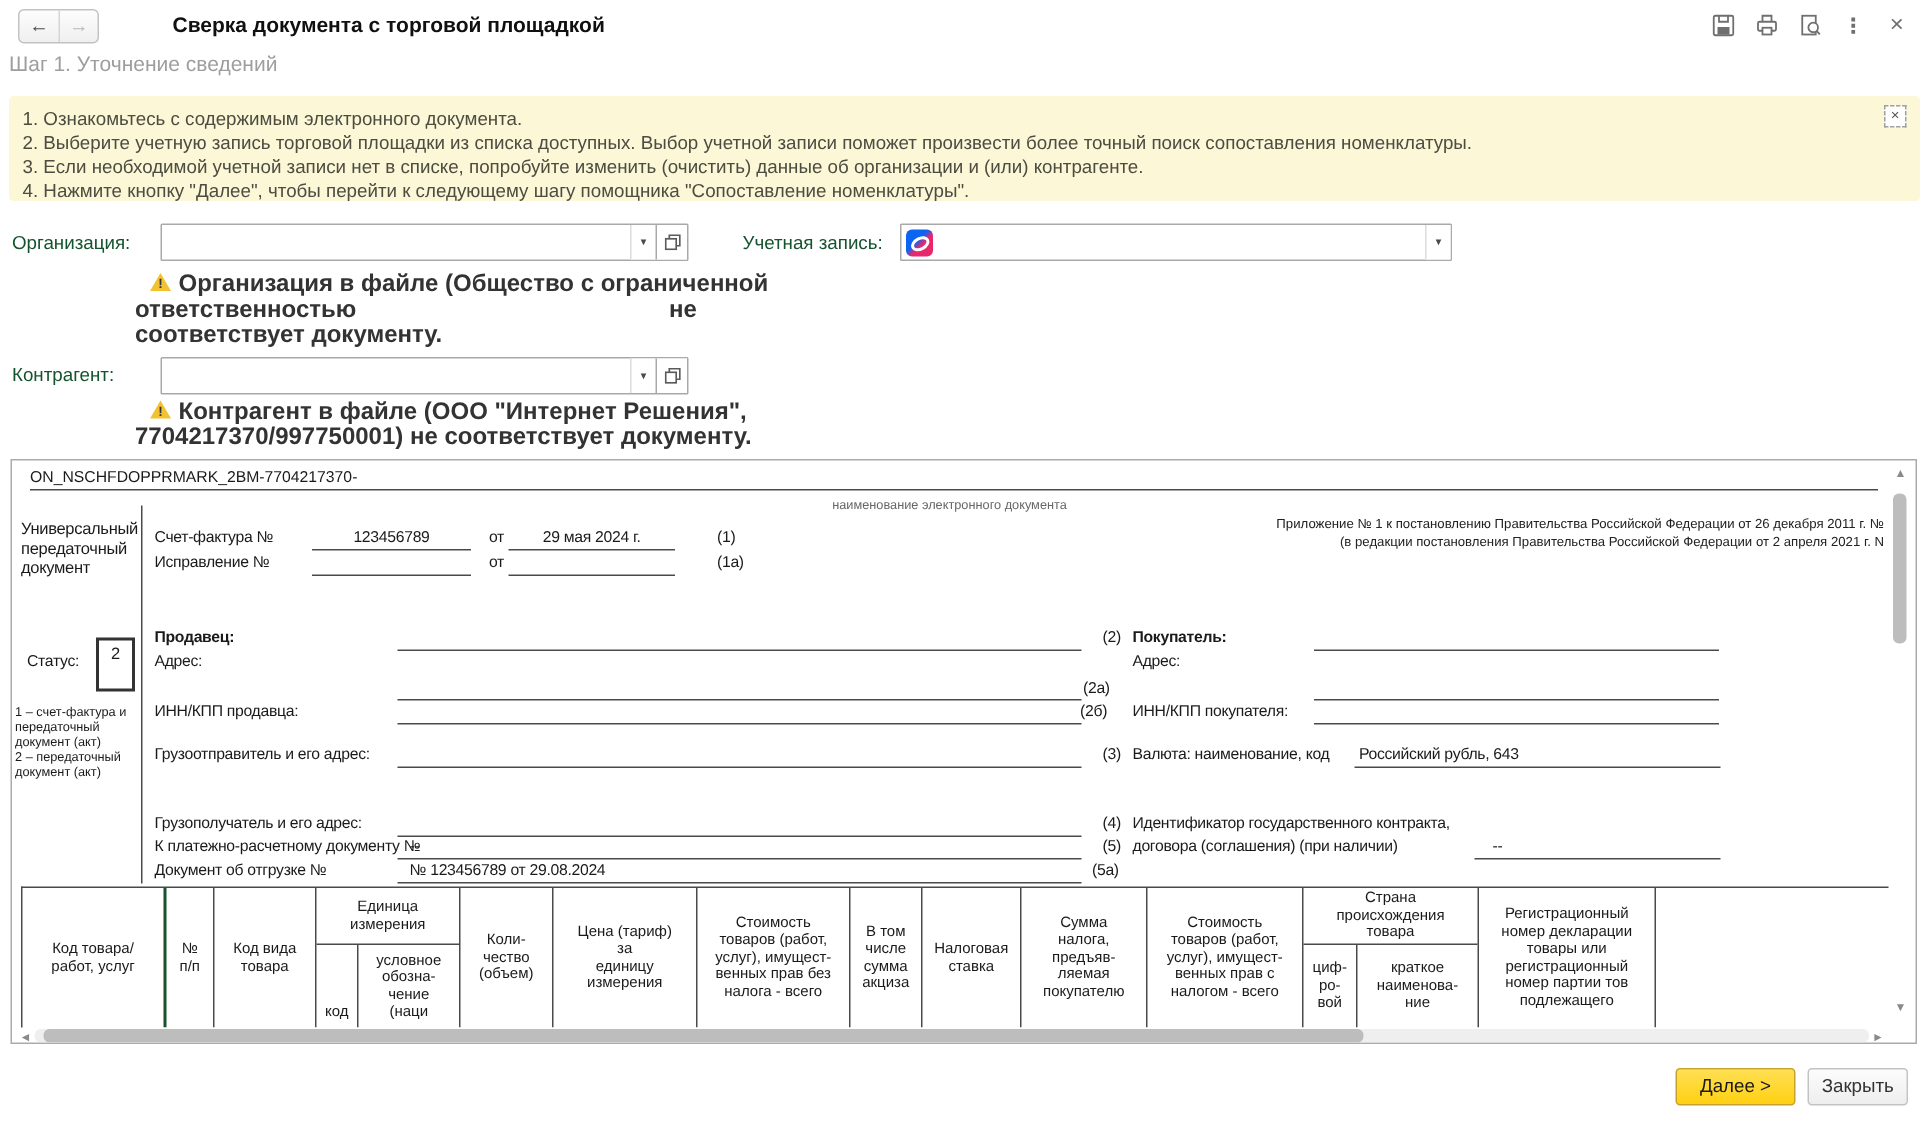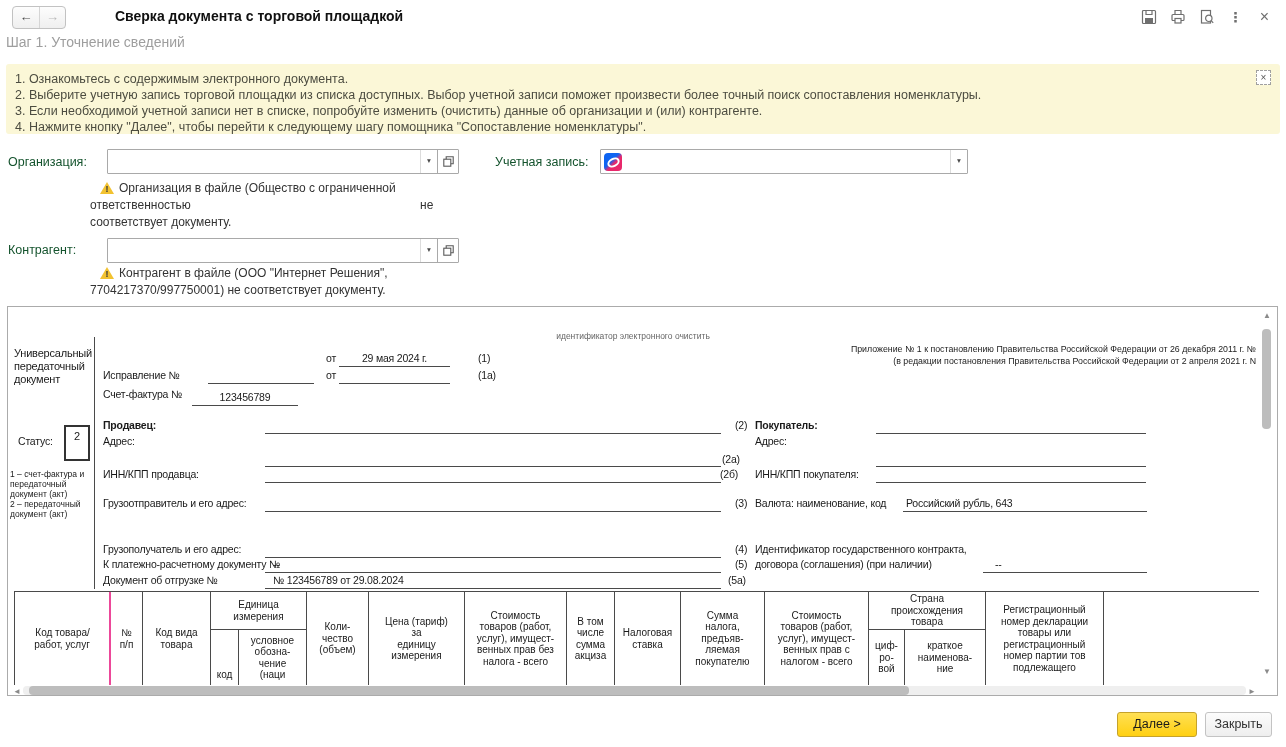--- a/index.html
+++ b/index.html
@@ -35,21 +35,21 @@
          justify-content:center; font-size:8px; color:#4a4a4a; cursor:pointer; background:#fff; }
   .inp .obtn { width:21px; border-left:1px solid #a9a9a9; display:flex; align-items:center;
          justify-content:center; cursor:pointer; background:#fff; }
   .ozon { width:18px; height:18px; border-radius:4px; margin:3px 0 0 3px; flex:0 0 auto;
           background:linear-gradient(135deg,#0d64f2 42%,#e8286b 58%); position:relative; }
   .ozon::after { content:""; position:absolute; left:3px; top:5px; width:9px; height:5px;
           border:2px solid #fff; border-radius:50%; transform:rotate(-28deg); }
   .tri { position:absolute; width:0; height:0; border-left:7px solid transparent;
          border-right:7px solid transparent; border-bottom:12px solid #f2c230; }
   .tri::after { content:"!"; position:absolute; left:-1.5px; top:2px; font-size:9px; font-weight:bold; color:#333; }
-  .wline { position:absolute; font-size:12px; color:#333; white-space:nowrap; }
+  .wline { position:absolute; font-size:16px; color:#333; white-space:nowrap;font-weight:bold; }
 
   
   .doc { position:absolute; left:7px; top:306px; width:1271px; height:390px; background:#fff;
          border:1px solid #ababab; overflow:hidden; font-size:10.5px; color:#1a1a1a; }
   .docid { position:absolute; left:12px; top:5px; width:1232px; font-size:10.5px;
            border-bottom:1px solid #4a4a4a; padding-bottom:2px; }
   .doccap { position:absolute; left:0; top:24px; width:1250px; text-align:center; font-size:8.5px; color:#666; }
   .doctype { position:absolute; left:6px; top:40px; width:84px; font-size:11px; line-height:13px;
            white-space:pre-line; letter-spacing:-0.2px; }
   .vline { position:absolute; left:86px; top:30px; height:252px; width:0; border-left:1px solid #4a4a4a; }
@@ -64,21 +64,21 @@
   .fld { position:absolute; border-bottom:1px solid #4a4a4a; font-size:10.5px; text-align:center;
          height:15px; color:#1a1a1a; white-space:nowrap; letter-spacing:-0.2px; }
   .fld.lft { text-align:left; padding-left:8px; }
 
   
   .tbl { position:absolute; left:6px; top:284px; width:1245px; height:94px; display:flex;
          overflow:hidden; border-top:1px solid #4a4a4a; border-left:1px solid #4a4a4a; }
   .tcell { flex:0 0 auto; border-right:1px solid #4a4a4a; display:flex; align-items:center;
          justify-content:center; text-align:center; font-size:10px; line-height:11.5px;
          white-space:pre-line; padding:2px; }
-  .tcell.thick { border-right:2px solid #ec4899;text-align:right; }
+  .tcell.thick { border-right:2px solid #14532d; }
   .tcell.end { align-items:flex-end; padding-bottom:5px; }
   .tgroup { flex:0 0 auto; display:flex; flex-direction:column; border-right:1px solid #4a4a4a; }
   .tgh { height:38px; border-bottom:1px solid #4a4a4a; display:flex; align-items:center;
          justify-content:center; text-align:center; font-size:10px; line-height:11.5px; white-space:pre-line; }
   .tsr { flex:1; display:flex; }
   .tsr .tcell { border-right:none; }
   .tsr .tcell.mid { border-right:1px solid #4a4a4a; }
 
   
   .hscroll { position:absolute; left:5px; top:379px; width:1243px; height:10px; }
@@ -163,21 +163,21 @@
   <div class="ozon"></div>
   <div class="txt"></div>
   <div class="abtn">
       <span style="transform:scale(0.8);">▼</span>
     </div>
 </div>
 
 <div class="tri" style="left:100px; top:182px;"></div>
 <div class="wline" style="left:119px; top:181px;">Организация в файле (Общество с ограниченной</div>
 <div class="wline" style="left:90px; top:198px;">ответственностью</div>
-<div class="wline" style="left:420px; top:198px;">не</div>
+<div class="wline" style="left:446px; top:198px;">не</div>
 <div class="wline" style="left:90px; top:215px;">соответствует документу.</div>
 
 <div class="flabel" style="left:8px; top:243px;">Контрагент:</div>
 <div class="inp" style="left:107px; top:238px; width:352px;">
   <div class="txt"></div>
   <div class="abtn">
       <span style="transform:scale(0.8);">▼</span>
     </div>
   <div class="obtn">
     <svg width="11" height="11" viewBox="0 0 11 11" fill="none" stroke="#5a5a5a" stroke-width="1.1">
@@ -185,34 +185,35 @@
         <path d="M3.2 3.2v-2.4h7v7h-2.4"></path>
       </svg>
   </div>
 </div>
 
 <div class="tri" style="left:100px; top:267px;"></div>
 <div class="wline" style="left:119px; top:266px;">Контрагент в файле (ООО "Интернет Решения",</div>
 <div class="wline" style="left:90px; top:283px;">7704217370/997750001) не соответствует документу.</div>
 
 <div class="doc">
-  <div class="doccap">идентификатор электронного очистить</div>
+  <div class="docid">ON_NSCHFDOPPRMARK_2BM-7704217370-</div>
+  <div class="doccap">наименование электронного документа</div>
 
   <div class="doctype">Универсальный
 передаточный
 документ</div>
   <div class="vline"></div>
 
   <div class="appendix">
     <div>Приложение № 1 к постановлению Правительства Российской Федерации от 26 декабря 2011 г. №</div>
     <div>(в редакции постановления Правительства Российской Федерации от 2 апреля 2021 г. N</div>
   </div>
 
-  <div class="dl" style="left:95px; top:45px;margin-top:36px;">Счет-фактура №</div>
-  <div class="fld" style="left:184px; top:45px; width:106px;margin-top:39px;">123456789</div>
+  <div class="dl" style="left:95px; top:45px;">Счет-фактура №</div>
+  <div class="fld" style="left:200px; top:45px; width:106px;">123456789</div>
   <div class="dl" style="left:318px; top:45px;">от</div>
   <div class="fld" style="left:331px; top:45px; width:111px;">29 мая 2024 г.</div>
   <div class="dl" style="left:470px; top:45px;">(1)</div>
 
   <div class="dl" style="left:95px; top:62px;">Исправление №</div>
   <div class="fld" style="left:200px; top:62px; width:106px;"></div>
   <div class="dl" style="left:318px; top:62px;">от</div>
   <div class="fld" style="left:331px; top:62px; width:111px;"></div>
   <div class="dl" style="left:470px; top:62px;">(1а)</div>
 

